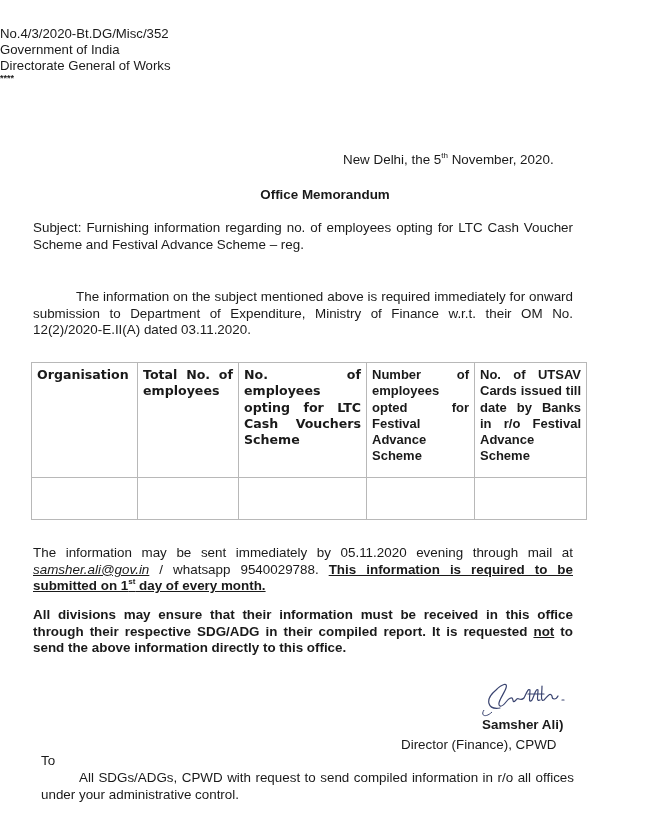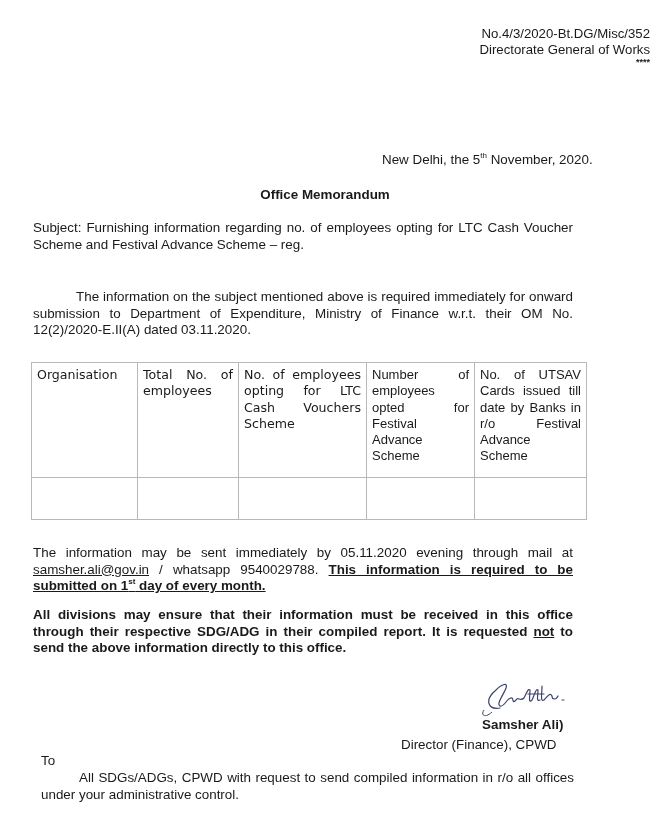--- a/index.html
+++ b/index.html
@@ -3,70 +3,71 @@
 <meta charset="utf-8">
 <style>
   html, body { margin: 0; padding: 0; background: #ffffff; }
   body {
     width: 650px; height: 834px; position: relative; overflow: hidden;
     font-family: "Liberation Sans", "DejaVu Sans", sans-serif;
     color: #1a1a1a;
   }
   .abs { position: absolute; }
   .header {
-    left: 0; top: 26px; width: 650px; text-align: right;
+    left: 0; top: 26px; width: 650px; text-align: left;
     font-size: 13.2px; line-height: 16px;
   }
   .header div { white-space: nowrap; }
   .stars { font-size: 9px; line-height: 8px; letter-spacing: 0px; font-weight: bold; }
-  .dateline { left: 343px; top: 152px; font-size: 13.4px; white-space: nowrap; margin-left: 39px; }
+  .dateline { left: 343px; top: 152px; font-size: 13.4px; white-space: nowrap; }
   sup { font-size: 8px; line-height: 0; position: relative; top: -1px; vertical-align: super; }
   .om-title {
     left: 0; width: 650px; top: 187px; text-align: center;
     font-size: 13.4px; font-weight: bold; 
   }
   .para {
     left: 33px; width: 540px; font-size: 13.4px; line-height: 16.5px;
     text-align: justify;
   }
   .subject { top: 220px; }
   .info { top: 289px; }
   .info .indent { display: inline-block; width: 43px; }
   table.form {
     position: absolute; left: 31px; top: 362px; width: 555px;
     border-collapse: collapse; table-layout: fixed;
   }
   table.form th, table.form td {
     border: 1px solid #b8b8b8; vertical-align: top; padding: 4px 5px 2px 5px;
   }
   table.form th {
-    font-weight: normal; text-align: justify; text-align-last: left;
+    font-weight: bold; text-align: justify; text-align-last: left;
     font-size: 13px; line-height: 16.3px; height: 108px;
   }
   table.form th.hf1 { font-family: "DejaVu Sans", sans-serif; font-size: 12.6px; }
   table.form td { height: 35px; }
   .sendby { top: 545px; }
-  .sendby .link { text-decoration: underline; }
+  .sendby .link { text-decoration: underline; font-style: italic; }
   .sendby .emph { font-weight: bold; text-decoration: underline; }
   .divisions { top: 607px; font-weight: bold; }
   .divisions .ul { text-decoration: underline; }
   .signature {
     left: 478px; top: 678px; width: 100px; height: 40px;
   }
   .sig-name { left: 482px; top: 717px; font-size: 13.4px; font-weight: bold; white-space: nowrap; }
   .sig-title { left: 401px; top: 737px; font-size: 13.4px; white-space: nowrap; }
   .to { left: 41px; top: 753px; font-size: 13.4px; }
   .recipient { left: 41px; top: 770px; width: 533px; font-size: 13.4px; line-height: 16.5px; text-align: justify; }
   .recipient .indent { display: inline-block; width: 38px; }
 </style>
 </head>
 <body>
 
 <div class="abs header">
   <div>No.4/3/2020-Bt.DG/Misc/352</div>
+  <div>Government of India</div>
   <div>Directorate General of Works</div>
   <div class="stars">****</div>
 </div>
 
 <div class="abs dateline"><span>New Delhi, the 5</span><sup>th</sup><span> November, 2020.</span></div>
 
 <div class="abs om-title">Office Memorandum</div>
 
 <div class="abs para subject"><span>Subject:</span><span> Furnishing information regarding no. of employees opting for LTC Cash Voucher Scheme and Festival Advance Scheme – reg.</span></div>
 

